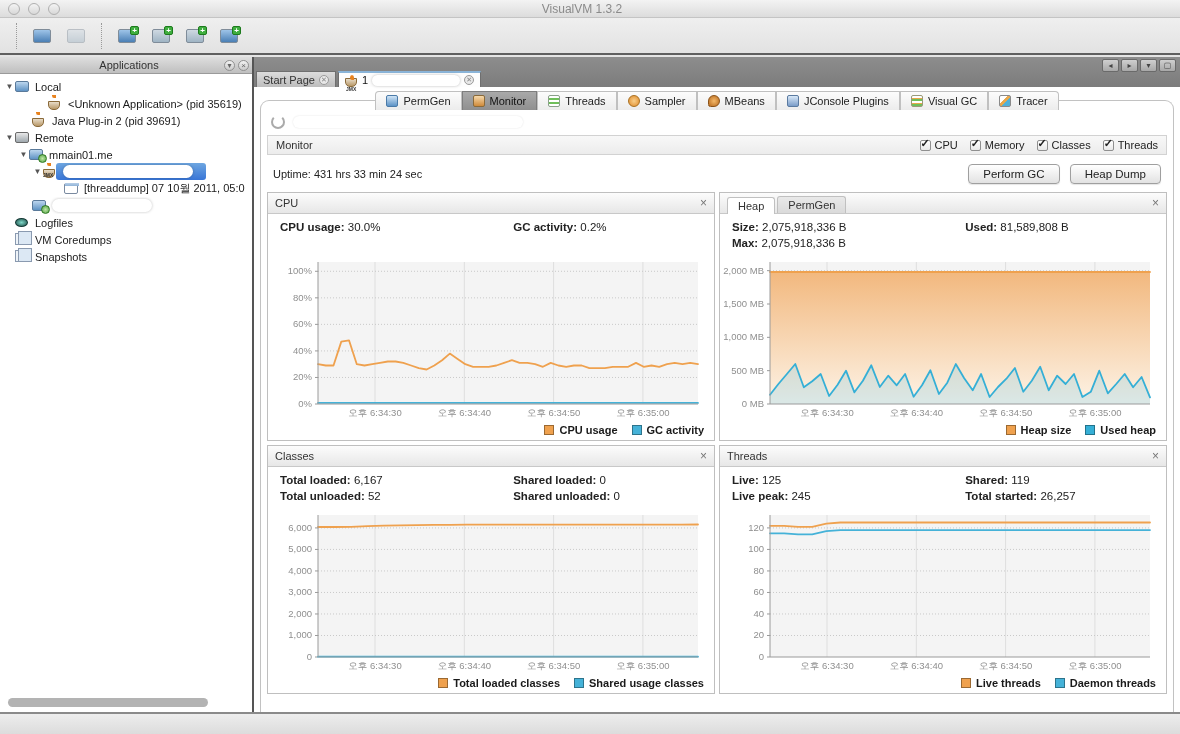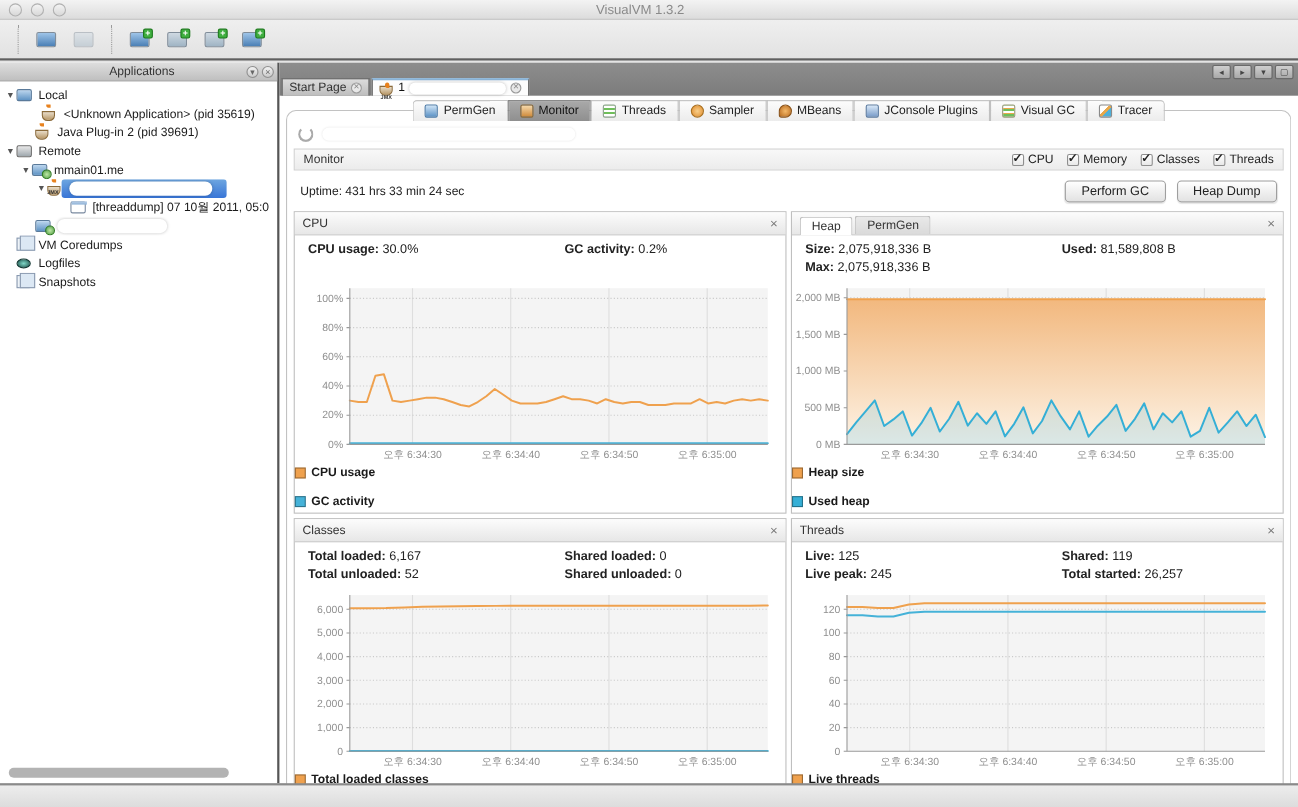--- a/index.html
+++ b/index.html
@@ -89,21 +89,21 @@
   .panel { border:1px solid #bfbfbf; background:#fff; display:flex; flex-direction:column; }
   .panel-header { height:21px; background:linear-gradient(#fcfcfc,#e7e7e7); border-bottom:1px solid #c8c8c8; display:flex; align-items:center; padding:0 7px; color:#333; }
   .panel-header .ph-title { flex:1; }
   .ph-close { color:#777; font-size:12px; line-height:12px; }
   .subtab { padding:2px 10px; border:1px solid #c0c0c0; border-bottom:none; margin-top:3px; border-radius:3px 3px 0 0; background:linear-gradient(#e9e9e9,#dadada); margin-right:2px; }
   .subtab.selected { background:#fff; position:relative; top:1px; }
   .ph-tabs { display:flex; align-items:flex-end; height:100%; flex:1; }
   .stats { display:grid; grid-template-columns:55% 45%; padding:7px 10px 1px 12px; height:42px; font-size:11.5px; }
   .stat-line { height:16px; }
   .stat-line b { font-weight:bold; }
-  .legend { display:flex; justify-content:flex-end; gap:14px; padding:2px 10px 4px 0; font-weight:bold; color:#1a1a1a;flex-direction:column; }
+  .legend { display:flex; justify-content:flex-end; gap:14px; padding:2px 10px 4px 0; font-weight:bold; color:#1a1a1a; }
   .lg-item { display:flex; align-items:center; gap:5px; }
   .lg-sq { width:10px; height:10px; border:1px solid rgba(0,0,0,.35); }
   svg.chart text { font-family:"Liberation Sans","DejaVu Sans",sans-serif; }
 </style>
 </head>
 <body>
 
 <div class="titlebar">
   <div class="lights">
     <div class="light"></div>
@@ -154,21 +154,21 @@
       <span class="sh-btn">×</span>
     </div>
     <div class="tree">
       <div class="tree-row" style="padding-left:4px">
         <span class="tree-arrow">▼</span>
         <span class="tree-ico">
             <span class="ico-monitor" style="display:block"></span>
           </span>
         <span class="tree-label">Local</span>
       </div>
-      <div class="tree-row" style="padding-left:38px">
+      <div class="tree-row" style="padding-left:48px">
         <span class="tree-ico">
             <span class="ico-cup" style="display:block"></span>
           </span>
         <span class="tree-label">&lt;Unknown Application&gt; (pid 35619)</span>
       </div>
       <div class="tree-row" style="padding-left:32px">
         <span class="tree-ico">
             <span class="ico-cup" style="display:block"></span>
           </span>
         <span class="tree-label">Java Plug-in 2 (pid 39691)</span>
@@ -202,29 +202,29 @@
         <span class="tree-label">[threaddump] 07 10월 2011, 05:0</span>
       </div>
       <div class="tree-row" style="padding-left:32px">
         <span class="tree-ico">
             <span class="ico-monitor green" style="display:block"></span>
           </span>
         <span class="redact" style="width:100px"></span>
       </div>
       <div class="tree-row" style="padding-left:15px">
         <span class="tree-ico">
+            <span class="ico-log" style="display:block"></span>
+          </span>
+        <span class="tree-label">Logfiles</span>
+      </div>
+      <div class="tree-row" style="padding-left:15px">
+        <span class="tree-ico">
             <span class="ico-files" style="display:block"></span>
           </span>
         <span class="tree-label">VM Coredumps</span>
-      </div>
-      <div class="tree-row" style="padding-left:15px">
-        <span class="tree-ico">
-            <span class="ico-log" style="display:block"></span>
-          </span>
-        <span class="tree-label">Logfiles</span>
       </div>
       <div class="tree-row" style="padding-left:15px">
         <span class="tree-ico">
             <span class="ico-files" style="display:block"></span>
           </span>
         <span class="tree-label">Snapshots</span>
       </div>
     </div>
     <div class="hscroll"></div>
   </div>

